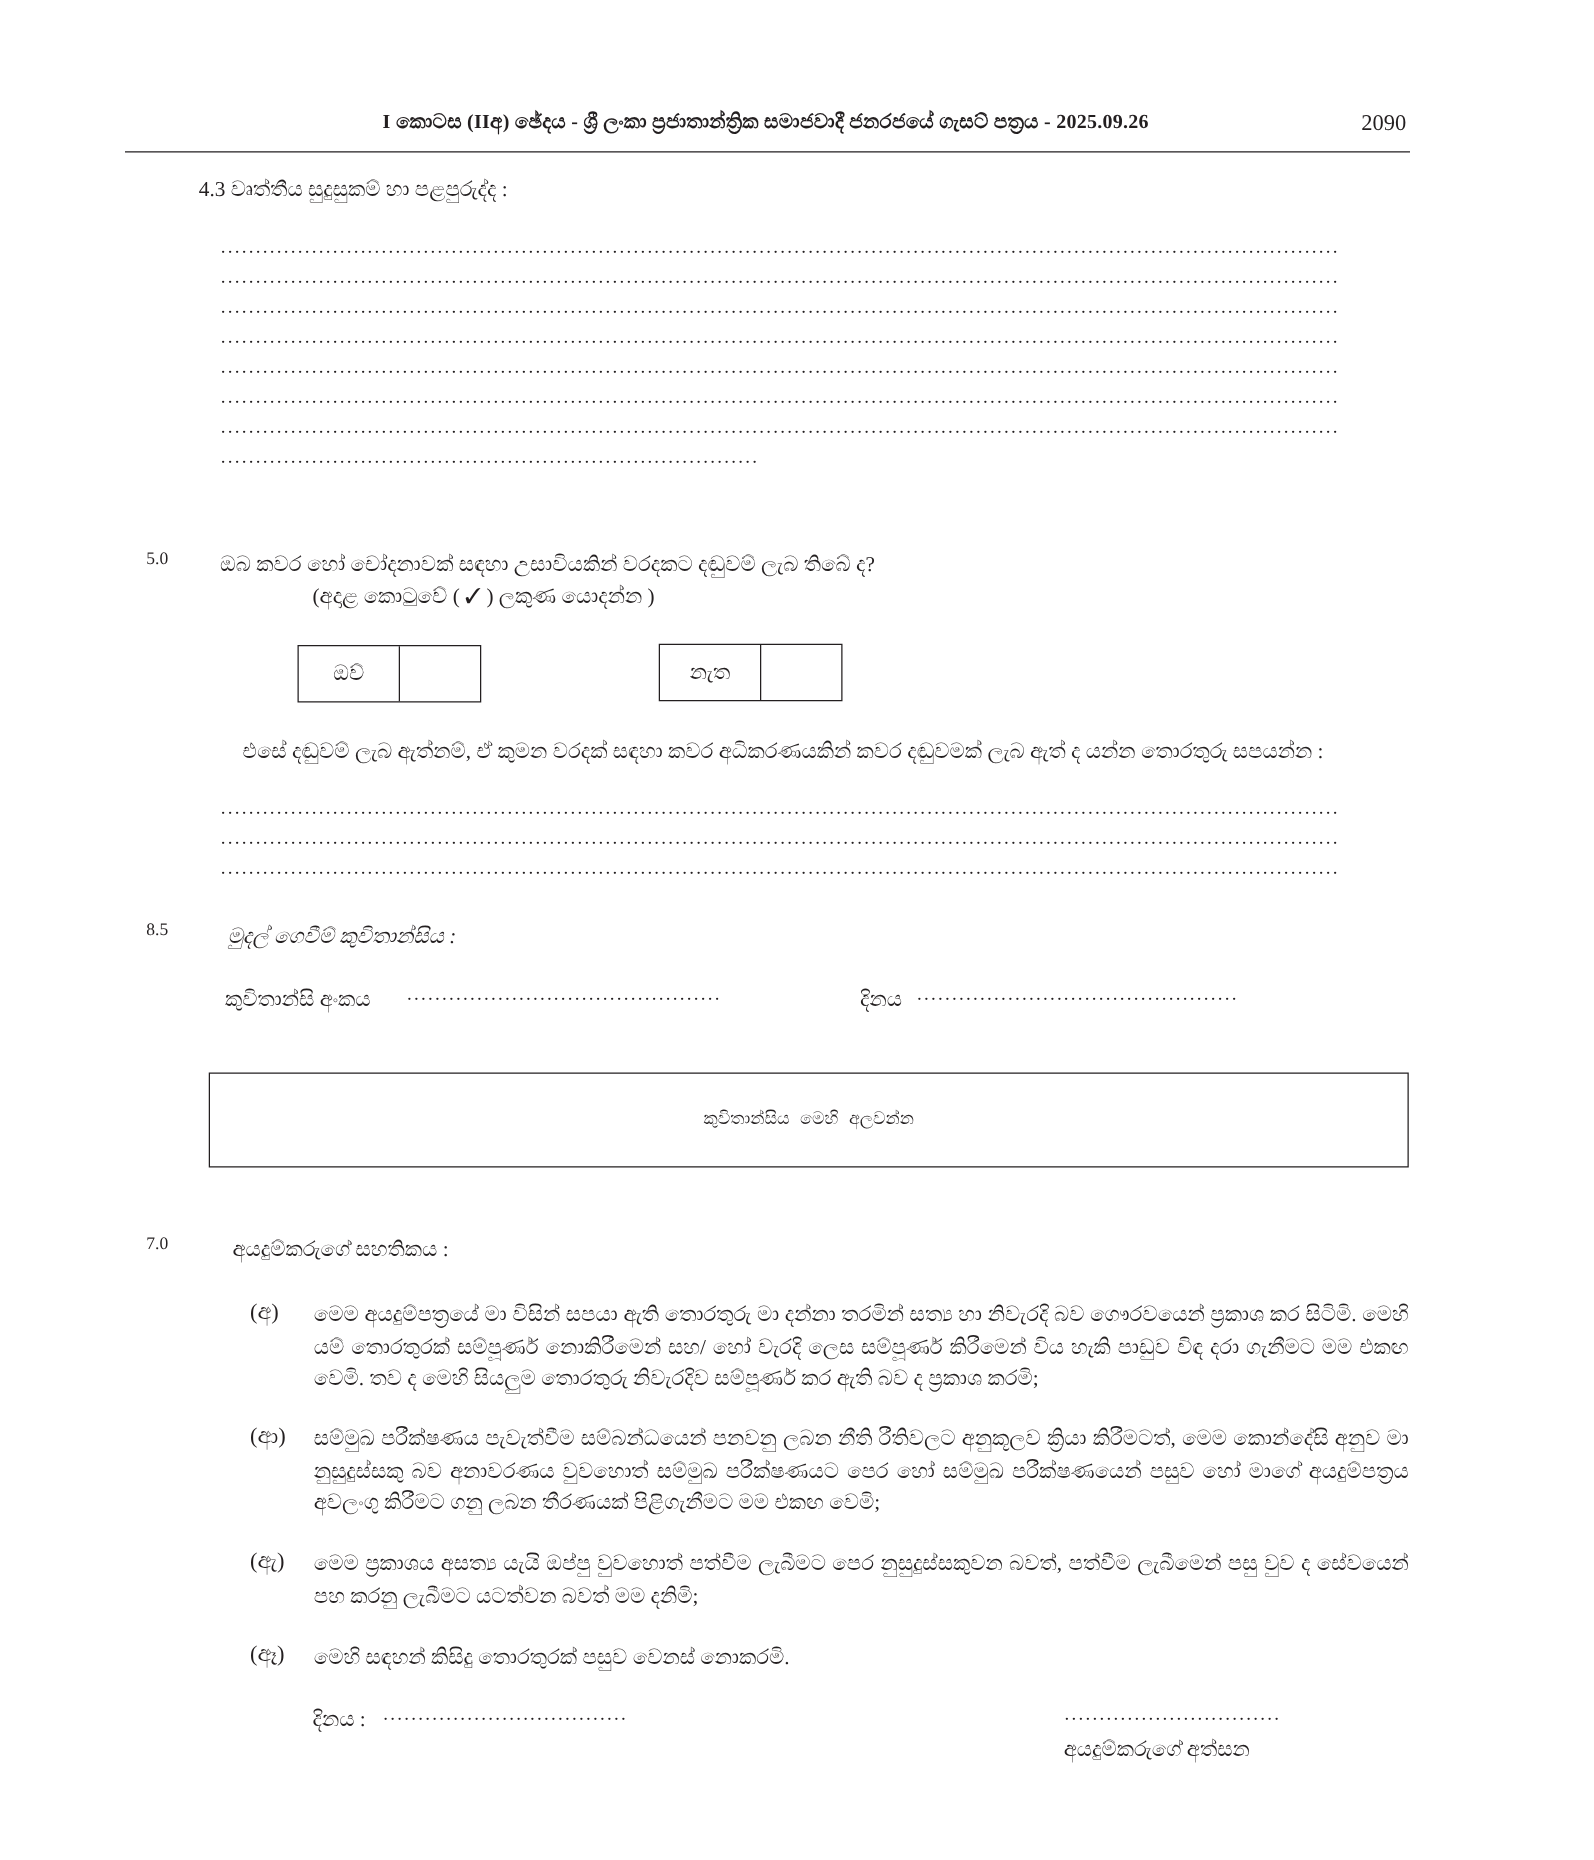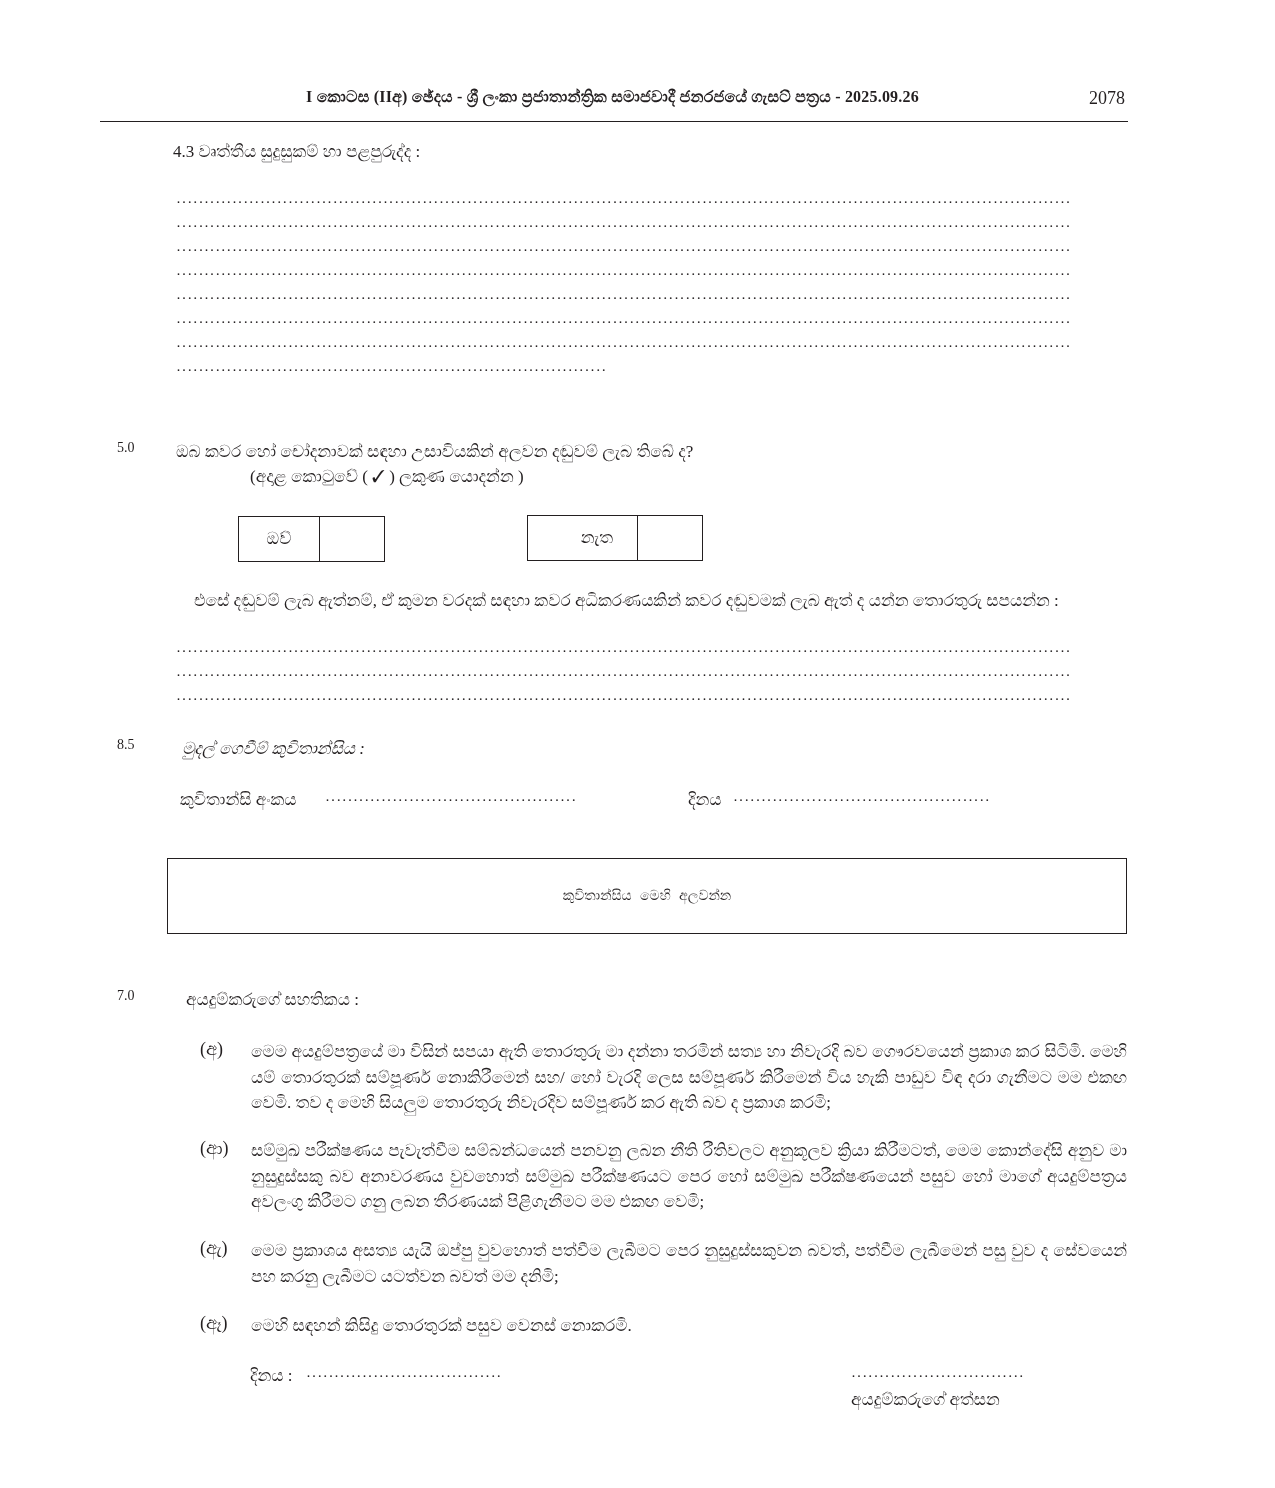--- a/index.html
+++ b/index.html
@@ -33,44 +33,44 @@
   }
   .para {
     font-size: 17px; line-height: 25.5px; text-align: justify; text-align-last: left;
   }
   .bullet { font-size: 18px; }
 </style>
 </head>
 <body>
 
 <div class="abs header-title"><span class="inner">I කොටස (IIඅ) ඡේදය - ශ්‍රී ලංකා ප්‍රජාතාන්ත්‍රික සමාජවාදී ජනරජයේ ගැසට් පත්‍රය -   2025.09.26</span></div>
-<div class="abs page-num">2078</div>
+<div class="abs page-num">2090</div>
 <div class="abs header-rule"></div>
 
-<div class="abs txt" style="left:173px; top:140px;">4.3 වෘත්තීය සුදුසුකම්  හා පළපුරුද්ද :</div>
+<div class="abs txt" style="left:159px; top:140px;">4.3 වෘත්තීය සුදුසුකම්  හා පළපුරුද්ද :</div>
 <div class="abs" style="left:176px; top:190px; width:951px;">
   <div class="dots">································································································································································</div>
   <div class="dots">································································································································································</div>
   <div class="dots">································································································································································</div>
   <div class="dots">································································································································································</div>
   <div class="dots">································································································································································</div>
   <div class="dots">································································································································································</div>
   <div class="dots">································································································································································</div>
   <div class="dots" style="width:432px;">································································································································································</div>
 </div>
 
 <div class="abs num" style="left:117px; top:440px;">5.0</div>
-<div class="abs txt" style="left:176px; top:440px;">ඔබ කවර හෝ චෝදනාවක් සඳහා උසාවියකින් අලවන දඬුවම් ලැබ තිබේ ද?</div>
+<div class="abs txt" style="left:176px; top:440px;">ඔබ කවර හෝ චෝදනාවක් සඳහා උසාවියකින් වරදකට දඬුවම් ලැබ තිබේ ද?</div>
 <div class="abs txt" style="left:250px; top:465px;">(අදාළ කොටුවේ ( ✓ ) ලකුණ යොදන්න )</div>
 
 <div class="abs box-pair" style="left:194px; top:516px; width:145px;">
   <div class="lbl" style="width:80px;">ඔව්</div>
   <div class="chk" style="flex:1;"></div>
 </div>
-<div class="abs box-pair" style="left:483px; top:515px; width:145px;padding-left:29px;">
+<div class="abs box-pair" style="left:483px; top:515px; width:145px;">
   <div class="lbl" style="width:80px;">නැත</div>
   <div class="chk" style="flex:1;"></div>
 </div>
 
 <div class="abs para" style="left:194px; top:588px; width:933px;">එසේ දඬුවම් ලැබ ඇත්නම්, ඒ කුමන වරදක් සඳහා කවර අධිකරණයකින් කවර දඬුවමක් ලැබ ඇත් ද යන්න තොරතුරු සපයන්න :</div>
 <div class="abs" style="left:176px; top:639px; width:951px;">
   <div class="dots">································································································································································</div>
   <div class="dots">································································································································································</div>
   <div class="dots" style="width:938px;">································································································································································</div>
 </div>

